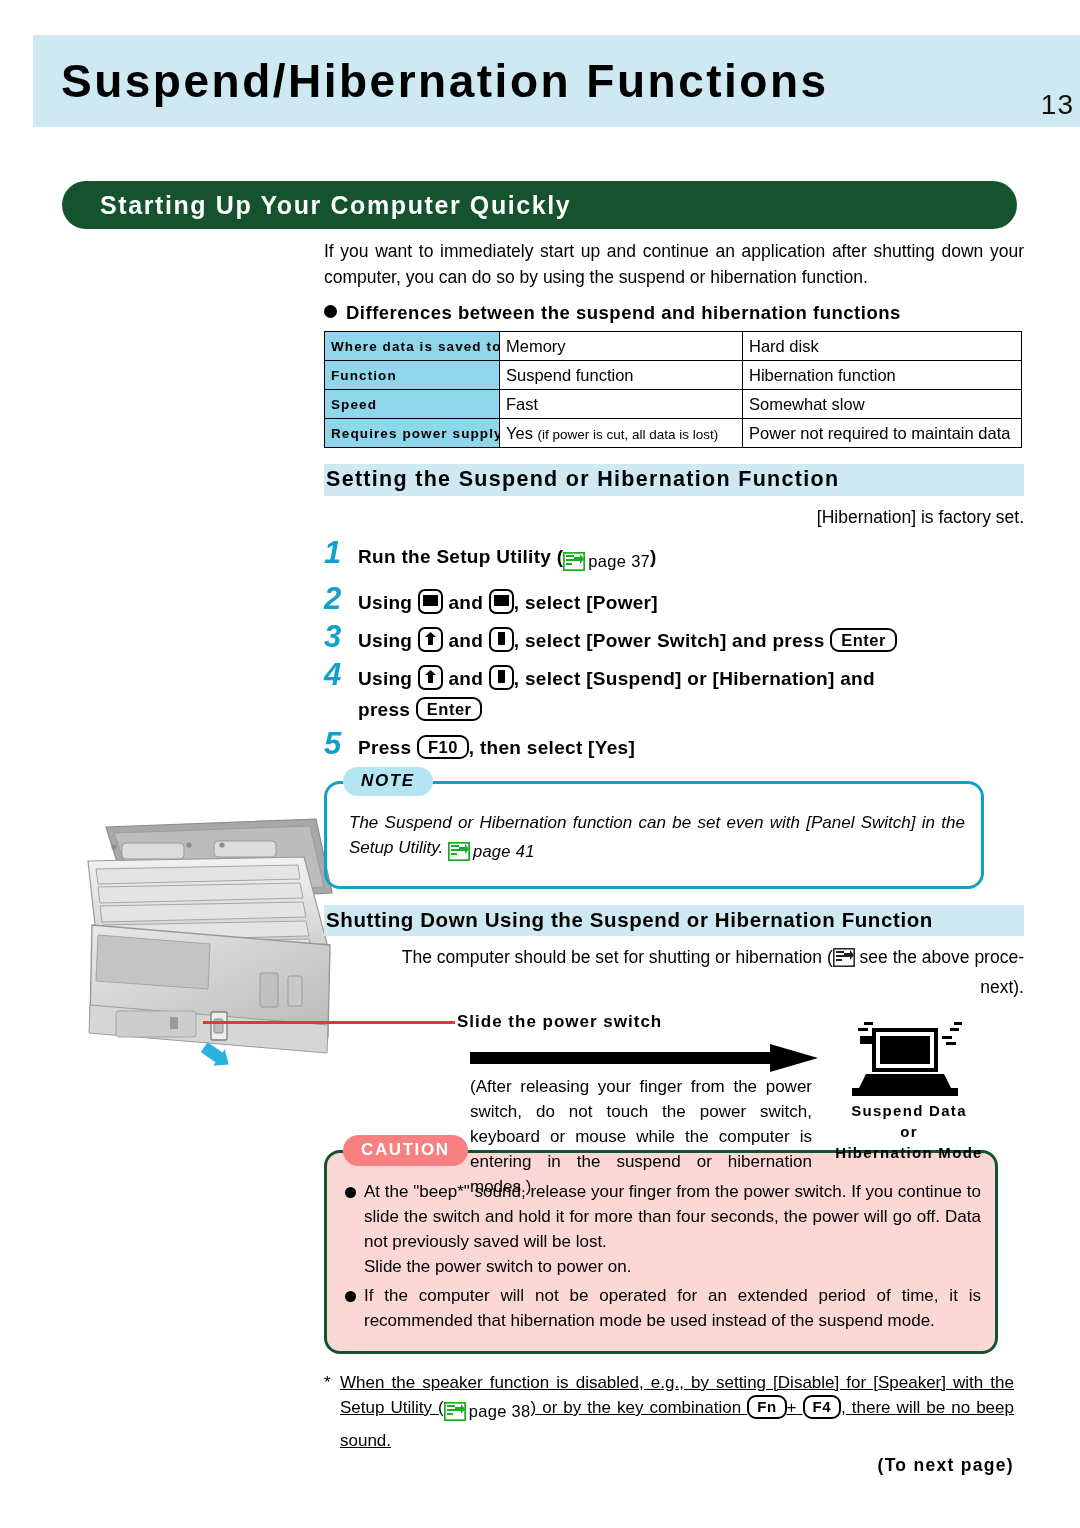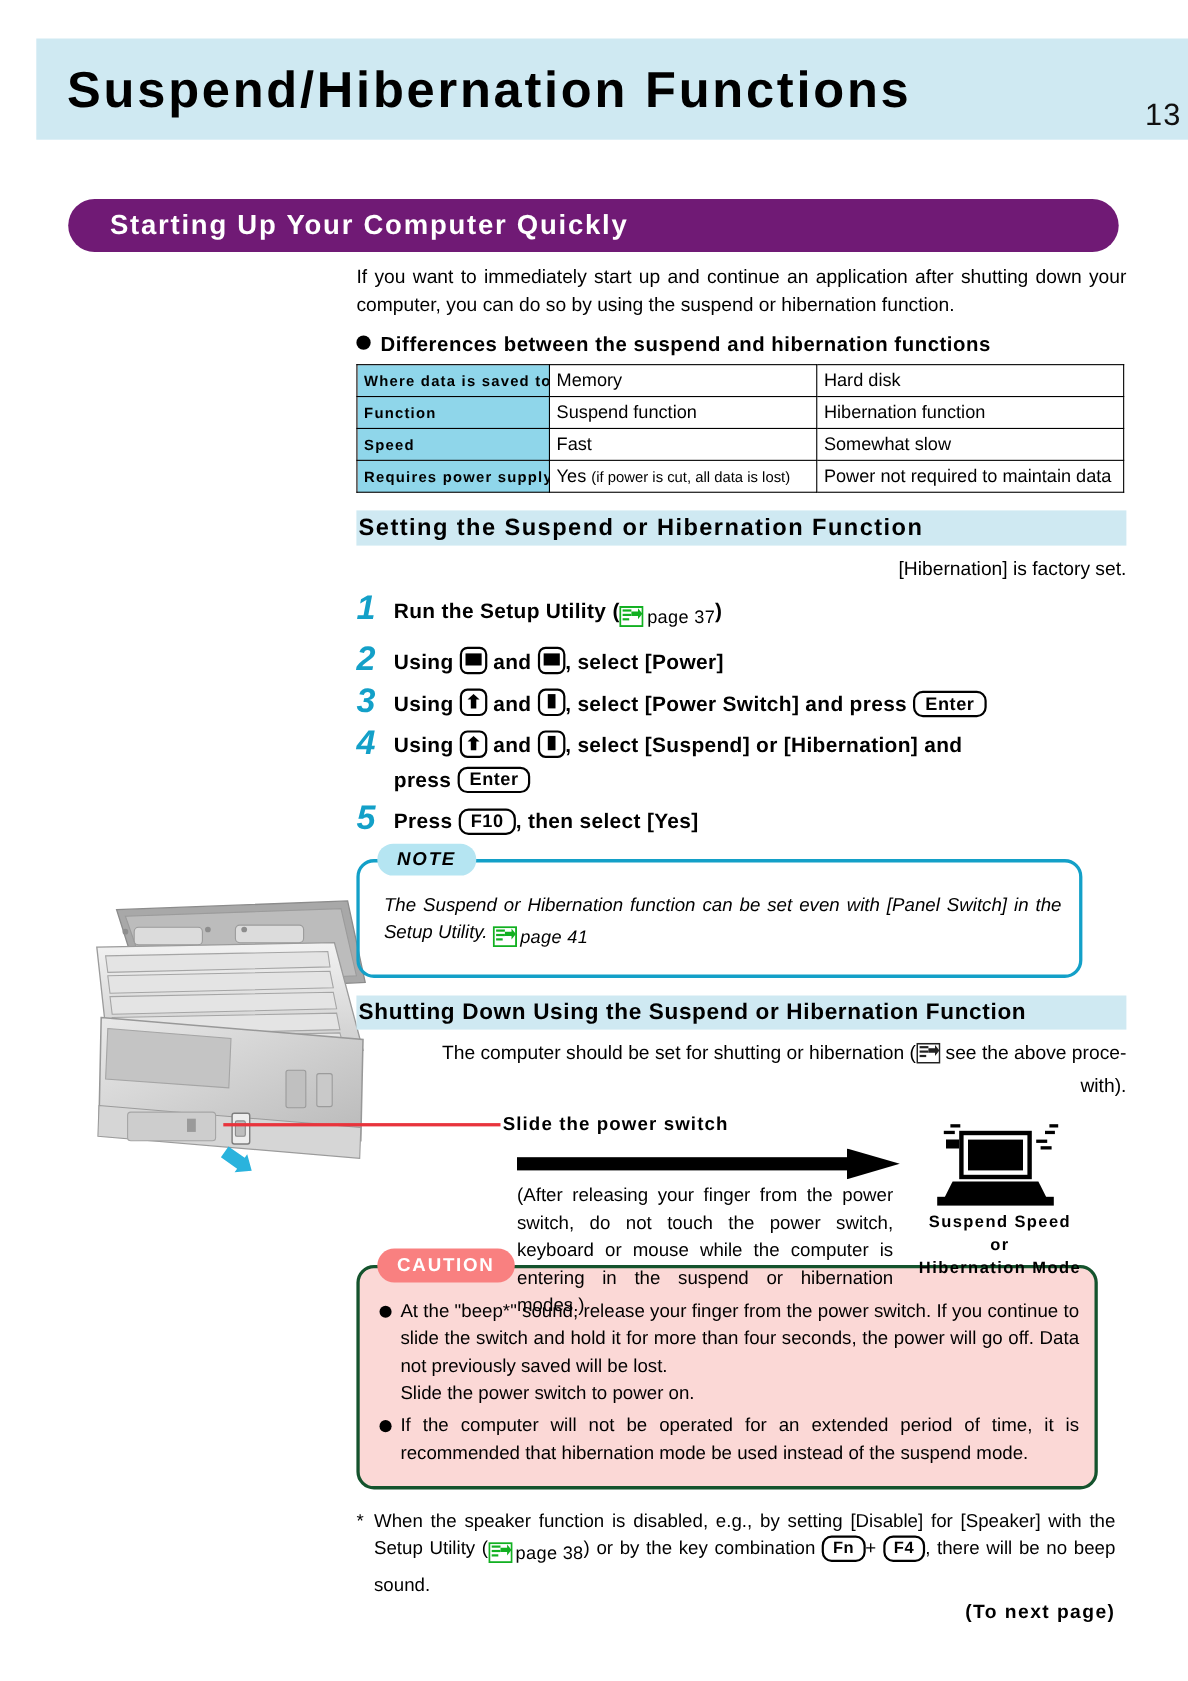--- a/index.html
+++ b/index.html
@@ -37,21 +37,21 @@
     font-size: 28px;
     letter-spacing: 1px;
     color: #111;
   }
 
   
   .section-pill {
     position: absolute;
     left: 62px; top: 181px;
     width: 955px; height: 48px;
-    background: #701a75;
+    background: #14532d;
     border-radius: 24px;
     display: flex;
     align-items: center;
   }
   .section-pill-label {
     color: #ffffff;
     font-size: 25px;
     font-weight: bold;
     letter-spacing: 1.6px;
     margin-left: 38px;
@@ -267,20 +267,21 @@
   .footnote-star {
     font-size: 17px;
     line-height: 25px;
     width: 16px;
     flex: none;
   }
   .footnote-body {
     font-size: 17px;
     line-height: 25px;
     text-align: justify;
+    text-decoration: underline;
   }
   .tonext {
     text-align: right;
     font-size: 17.5px;
     font-weight: bold;
     letter-spacing: 1.3px;
     margin-top: 2px;
     width: 690px;
   }
 
@@ -534,21 +535,21 @@
   <span class="subhead wide" style="font-size:20.5px;letter-spacing:0.6px;">Shutting Down Using the Suspend or Hibernation Function</span>
   <p class="para nojust" style="margin-top:8px;">
     <span>The computer should be set for shutting or hibernation (</span><span class="ref-icon" style="vertical-align:-4px;"><svg width="22" height="19" viewBox="0 0 22 19">
           <rect x="0.8" y="0.8" width="20.4" height="17.4" fill="none" stroke="#222" stroke-width="1.5"></rect>
           <rect x="3" y="3" width="8" height="2" fill="#222"></rect>
           <rect x="3" y="7" width="8" height="2" fill="#222"></rect>
           <rect x="3" y="11" width="6" height="2" fill="#222"></rect>
           <path d="M11 5 L17 5 L17 2 L21 7 L17 12 L17 9 L11 9 Z" fill="#222"></path>
         </svg></span>
     <span>see the above proce-</span><br>
-    <span>with).</span>
+    <span>next).</span>
   </p>
 
   <div class="caution" style="margin-top:150px;">
     <div class="caution-tab">CAUTION</div>
     <div class="caut-item">
       <span class="caut-dot"></span>
       <span class="caut-text" style="white-space:pre-line;">At the "beep*" sound, release your finger from the power switch.  If you continue to slide the switch and hold it for more than four seconds, the power will go off.  Data not previously saved will be lost.
 Slide the power switch to power on.</span>
     </div>
     <div class="caut-item">
@@ -606,17 +607,17 @@
       <g fill="#000">
         <rect x="102" y="18" width="10" height="3"></rect>
         <rect x="106" y="24" width="10" height="3"></rect>
         <rect x="110" y="10" width="9" height="3"></rect>
         <rect x="114" y="4" width="8" height="3"></rect>
       </g>
     </svg>
   </div>
 
   <div class="mode-caption">
-    <div>Suspend Speed</div>
+    <div>Suspend Data</div>
     <div>or</div>
     <div>Hibernation Mode</div>
   </div>
 </div>
 
 </body></html>

